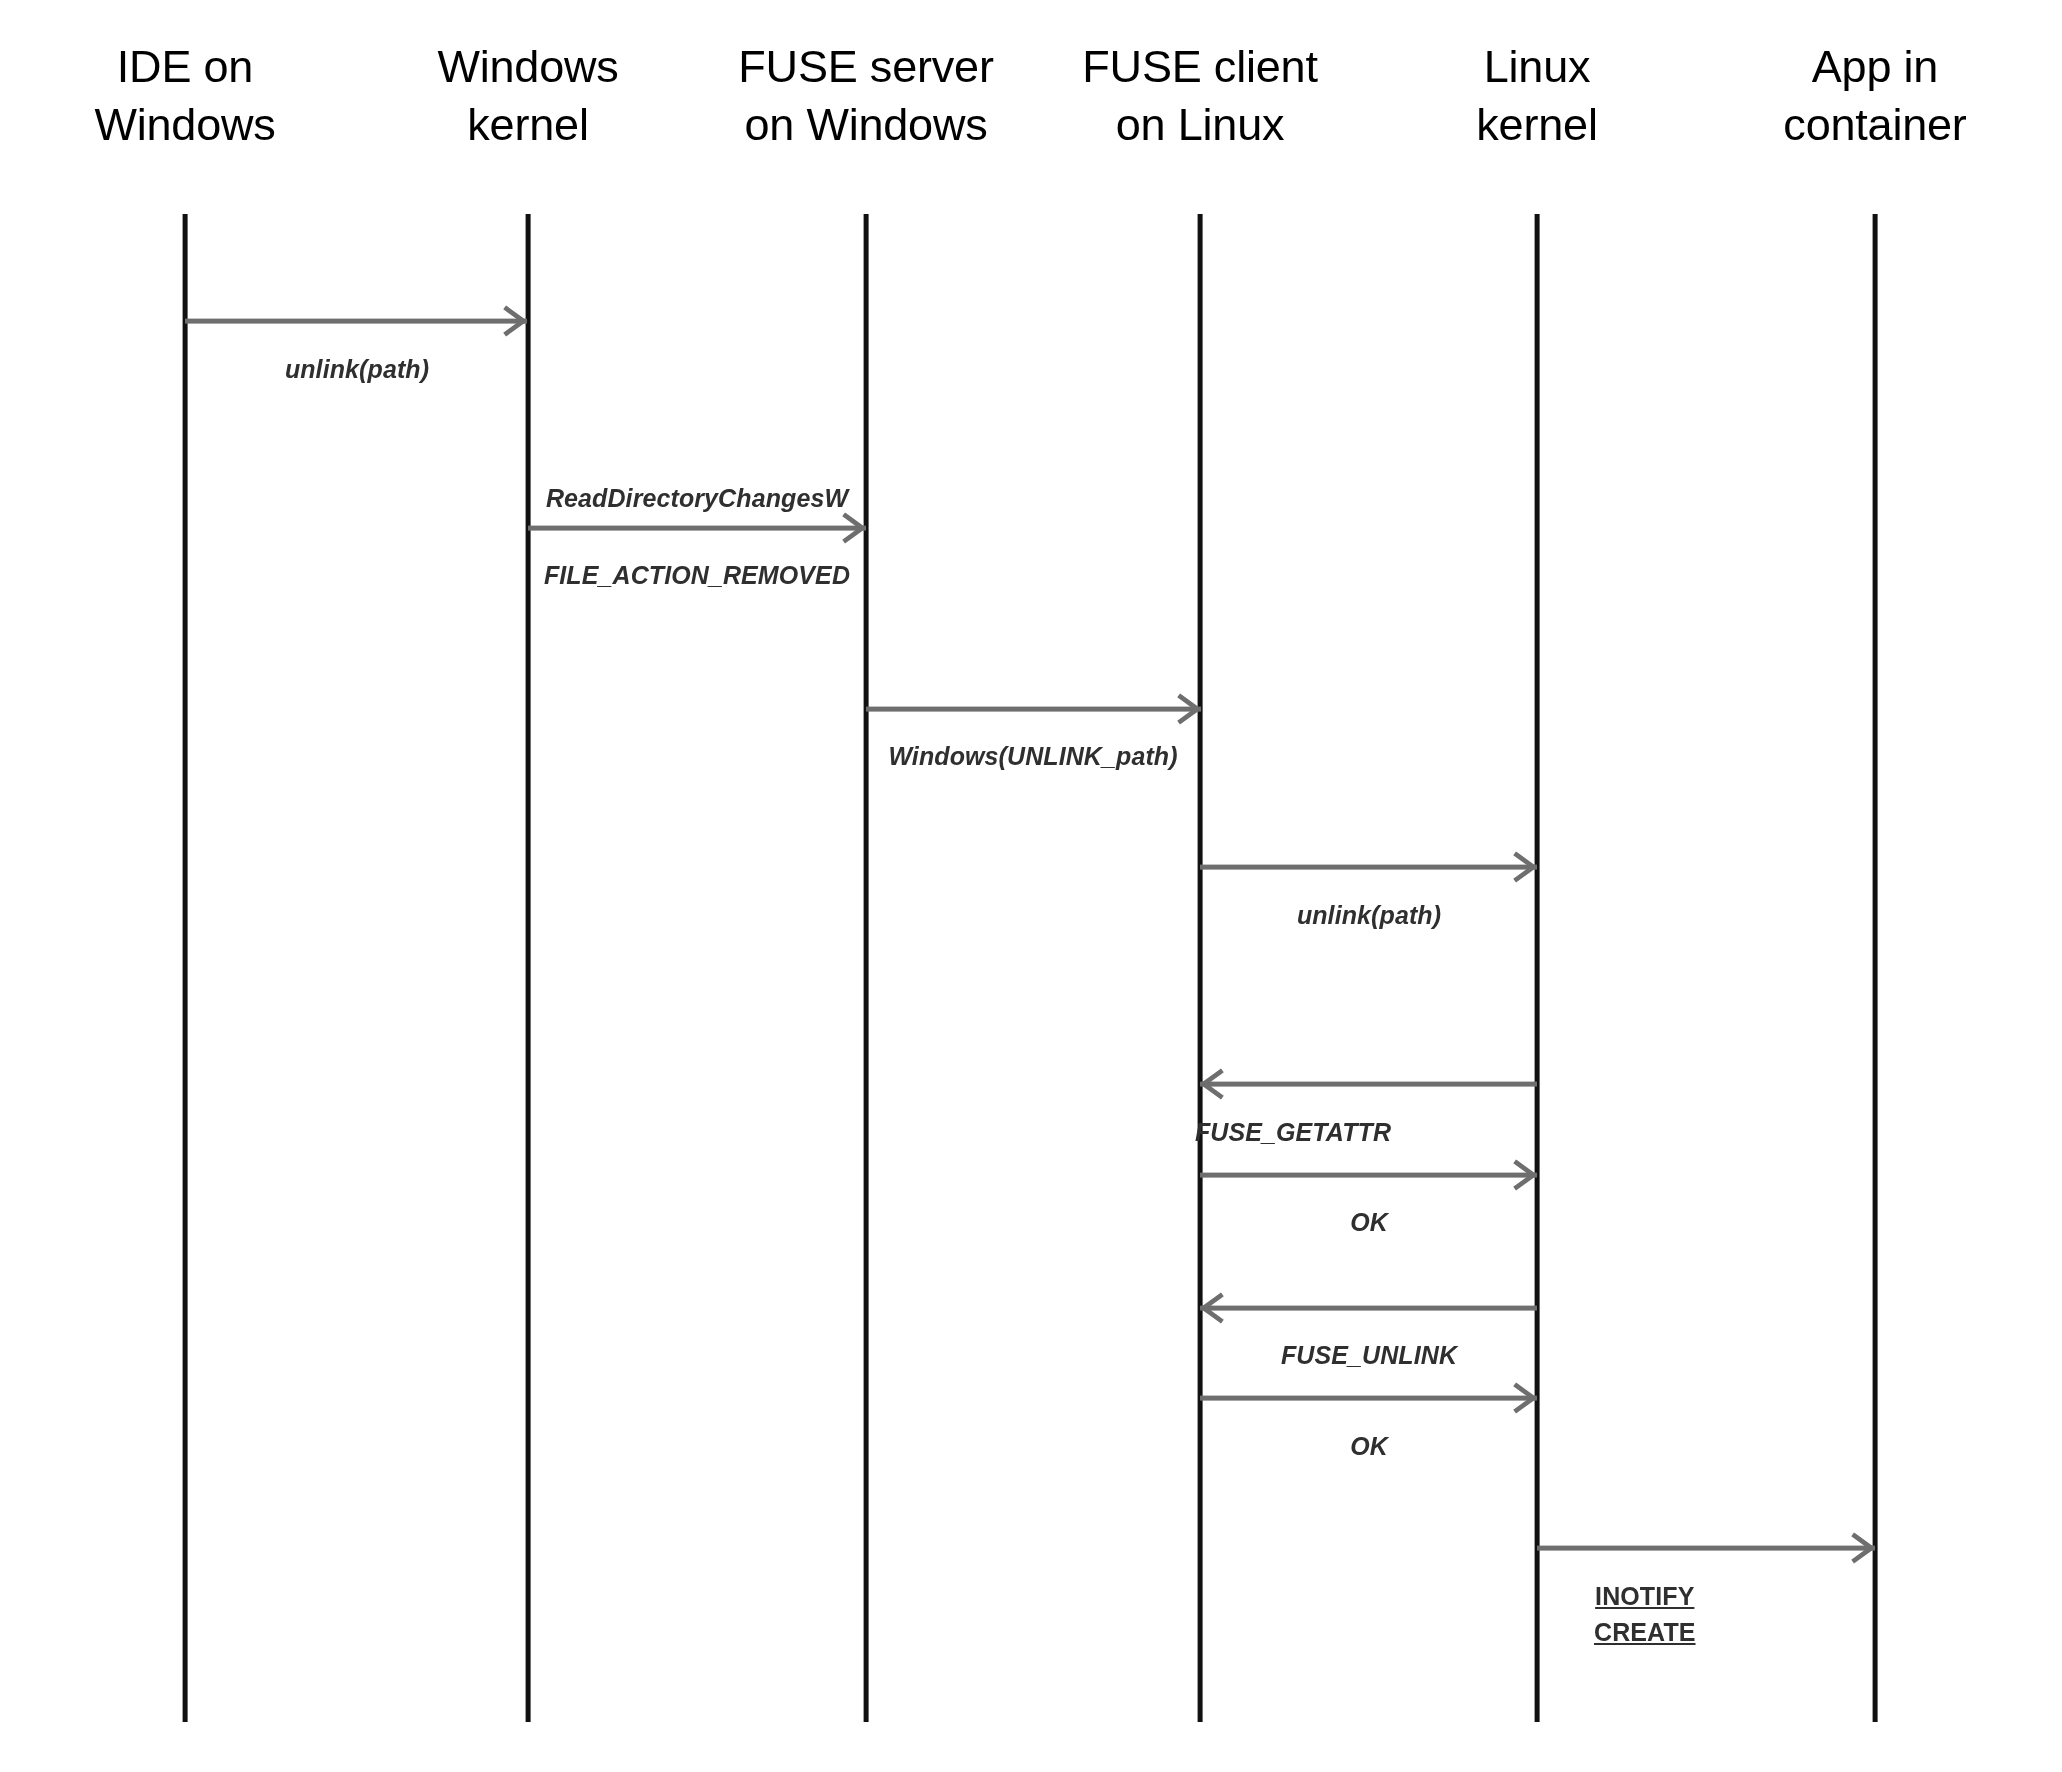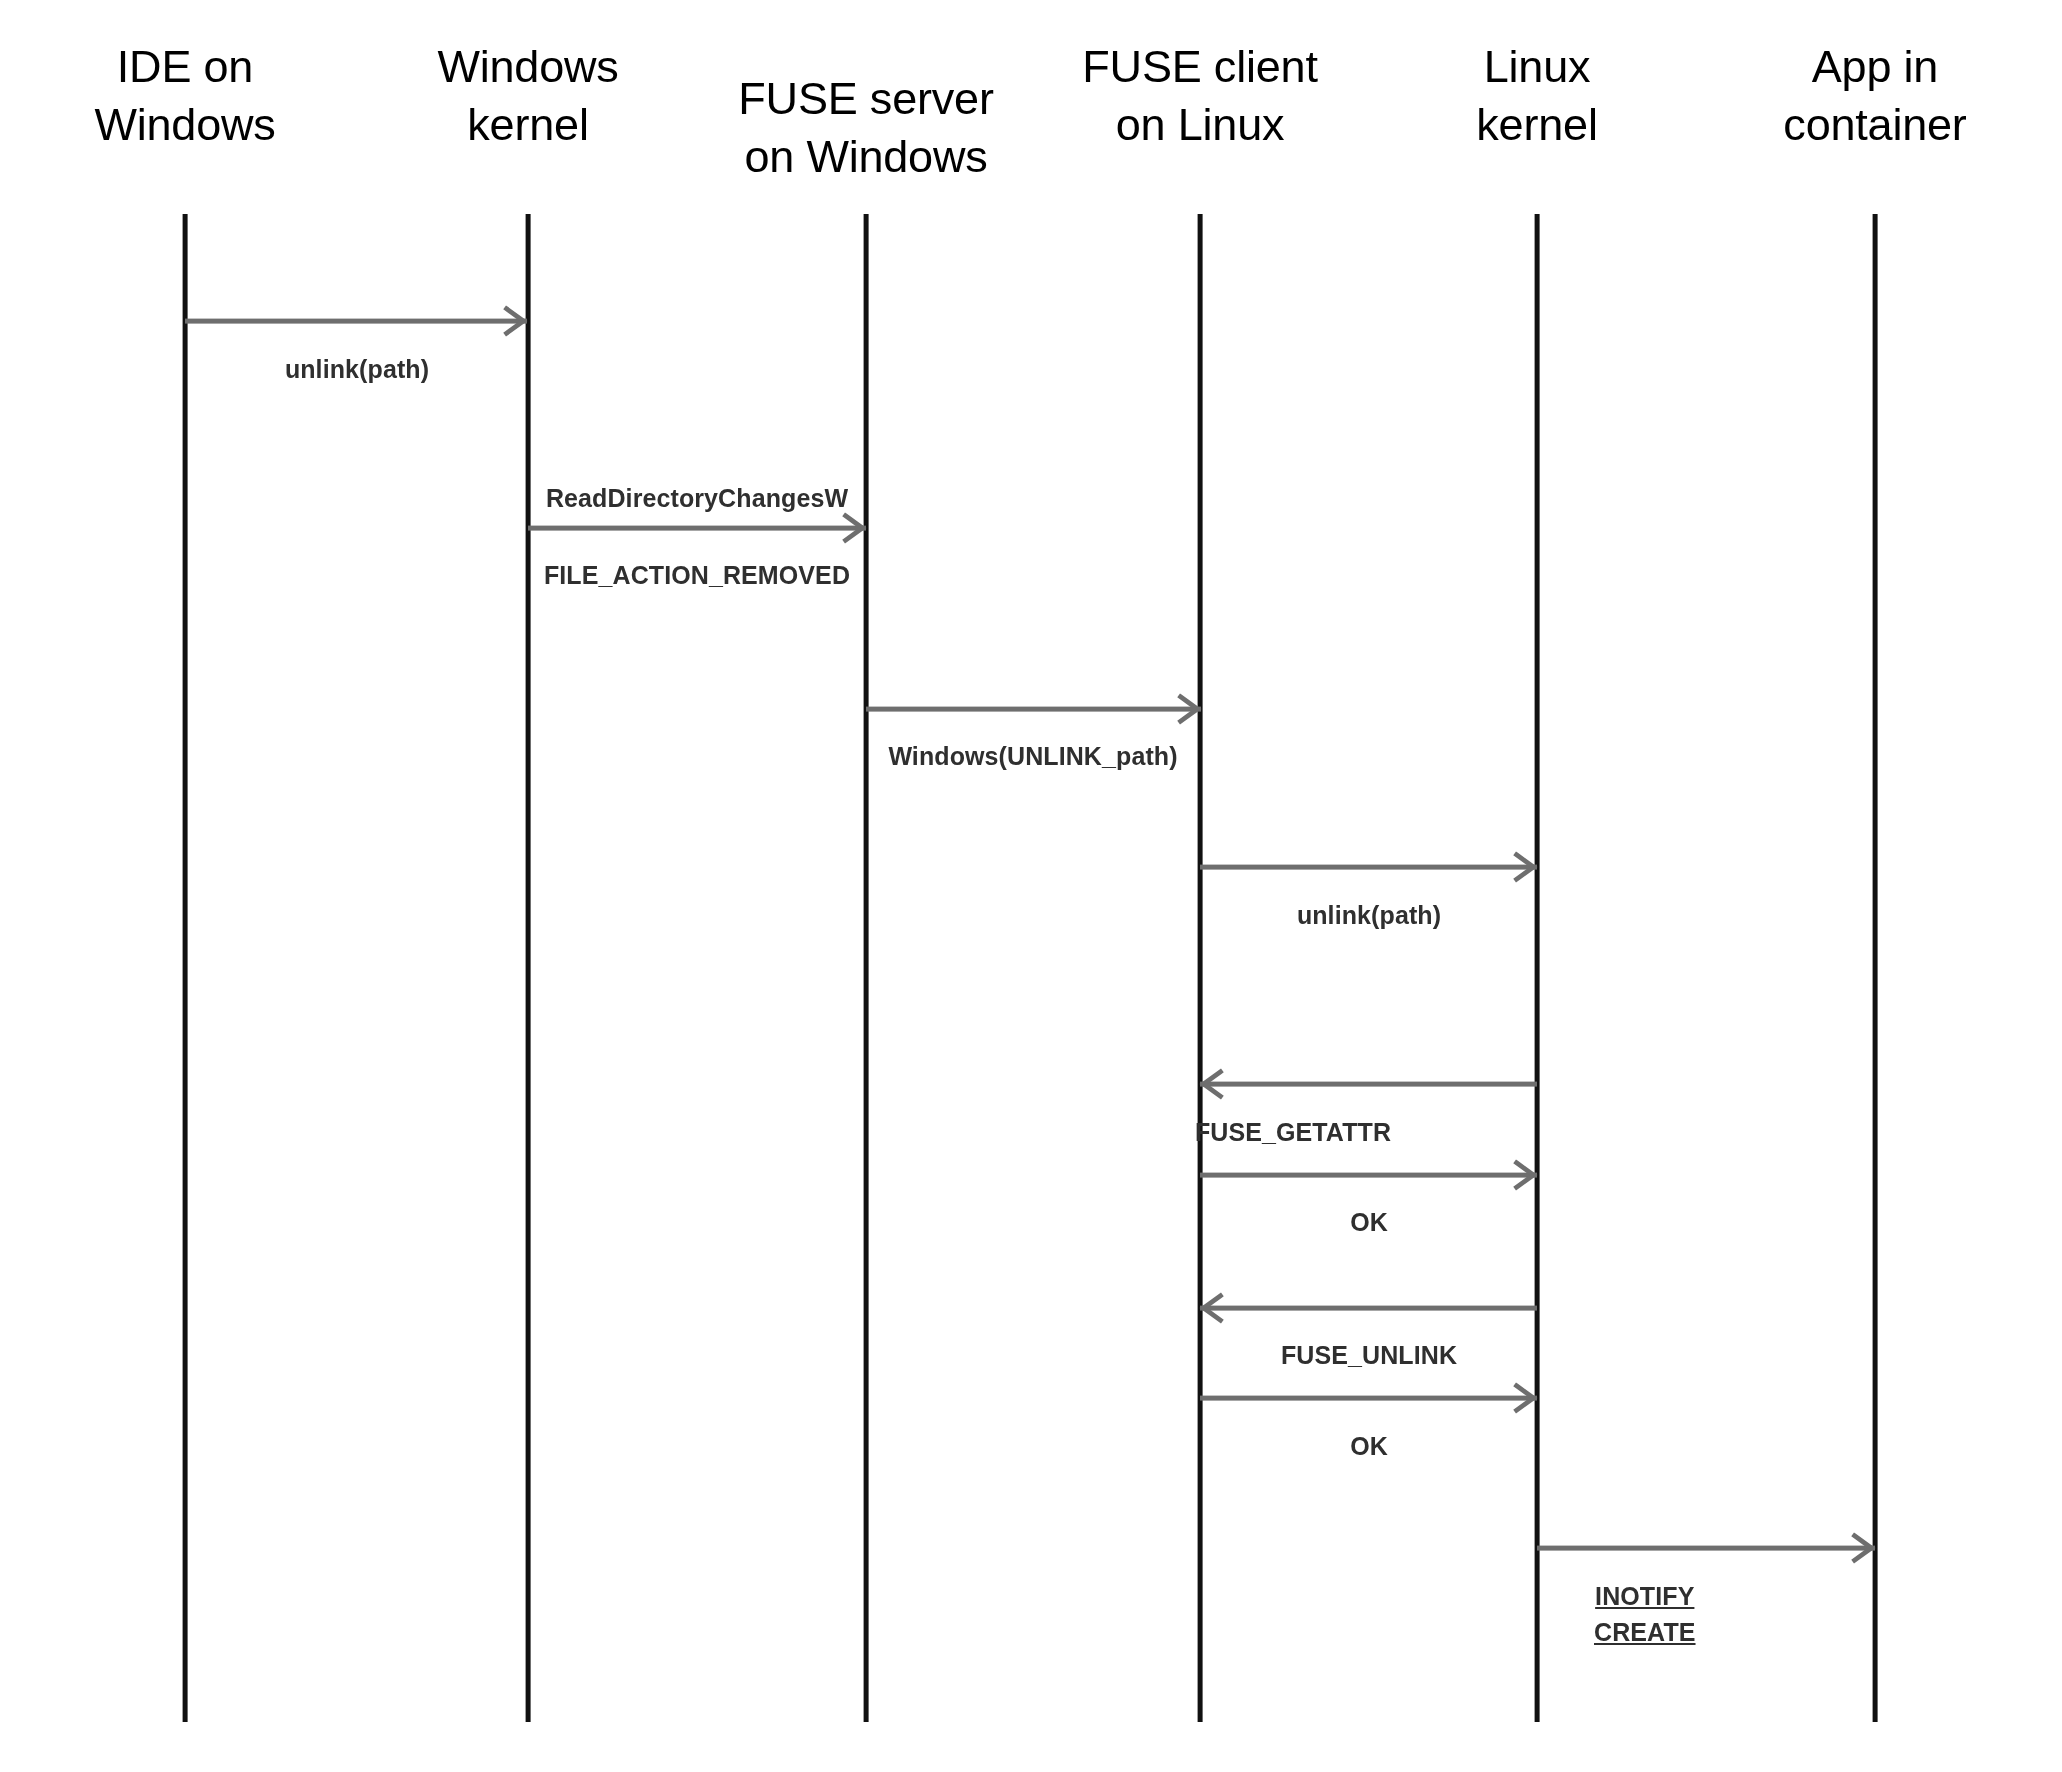--- a/index.html
+++ b/index.html
@@ -69,35 +69,36 @@
     color: #2f2f2f;
     font-size: 25px;
     font-weight: bold;
     line-height: 1.42;
     letter-spacing: 0.1px;
     white-space: pre-line;
   }
   .msg-label.center {
     text-align: left;
     transform: translateX(-50%);
+    font-style: italic;
   }
   .msg-label.leftal {
     text-align: center;
     text-decoration: underline;
   }
 </style>
 </head>
 <body>
 
 <div id="diagram">
     <div class="participant" style="left: 185px; top: 38px;">IDE on
 Windows</div>
     <div class="participant" style="left: 528px; top: 38px;">Windows
 kernel</div>
-    <div class="participant" style="left: 866px; top: 38px; margin-top: 32px;">FUSE server
+    <div class="participant" style="left: 866px; top: 38px;">FUSE server
 on Windows</div>
     <div class="participant" style="left: 1200px; top: 38px;">FUSE client
 on Linux</div>
     <div class="participant" style="left: 1537px; top: 38px;">Linux
 kernel</div>
     <div class="participant" style="left: 1875px; top: 38px;">App in
 container</div>
     <div class="lifeline" style="left: 185px; top: 214px; height: 1508px;"></div>
     <div class="lifeline" style="left: 528px; top: 214px; height: 1508px;"></div>
     <div class="lifeline" style="left: 866px; top: 214px; height: 1508px;"></div>

